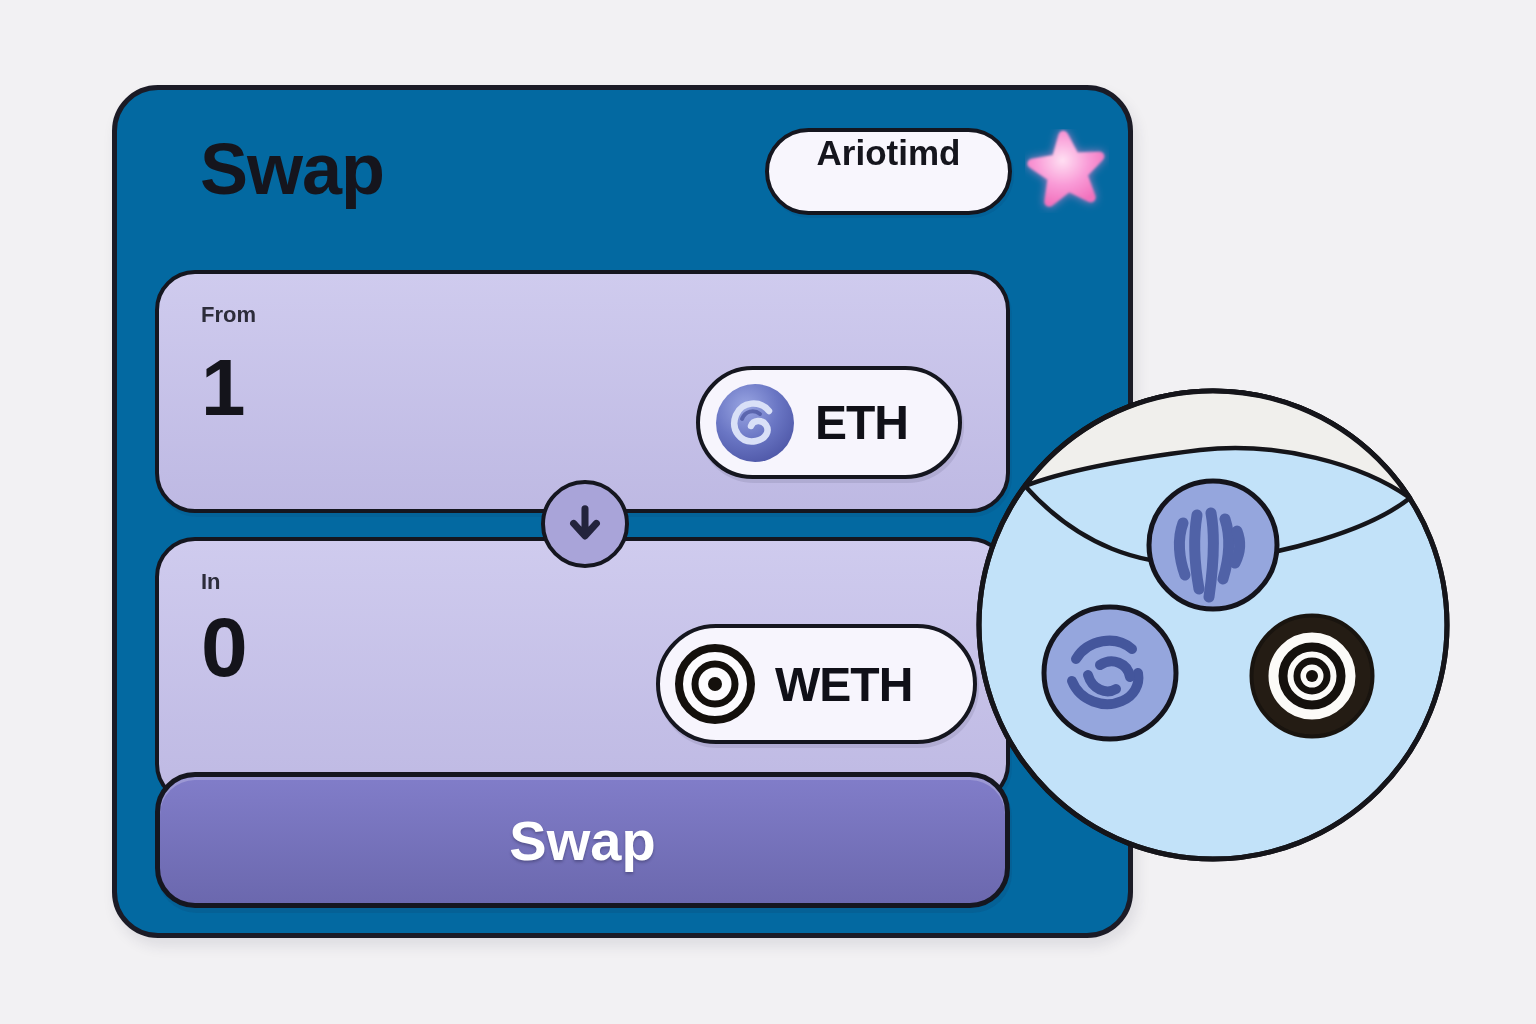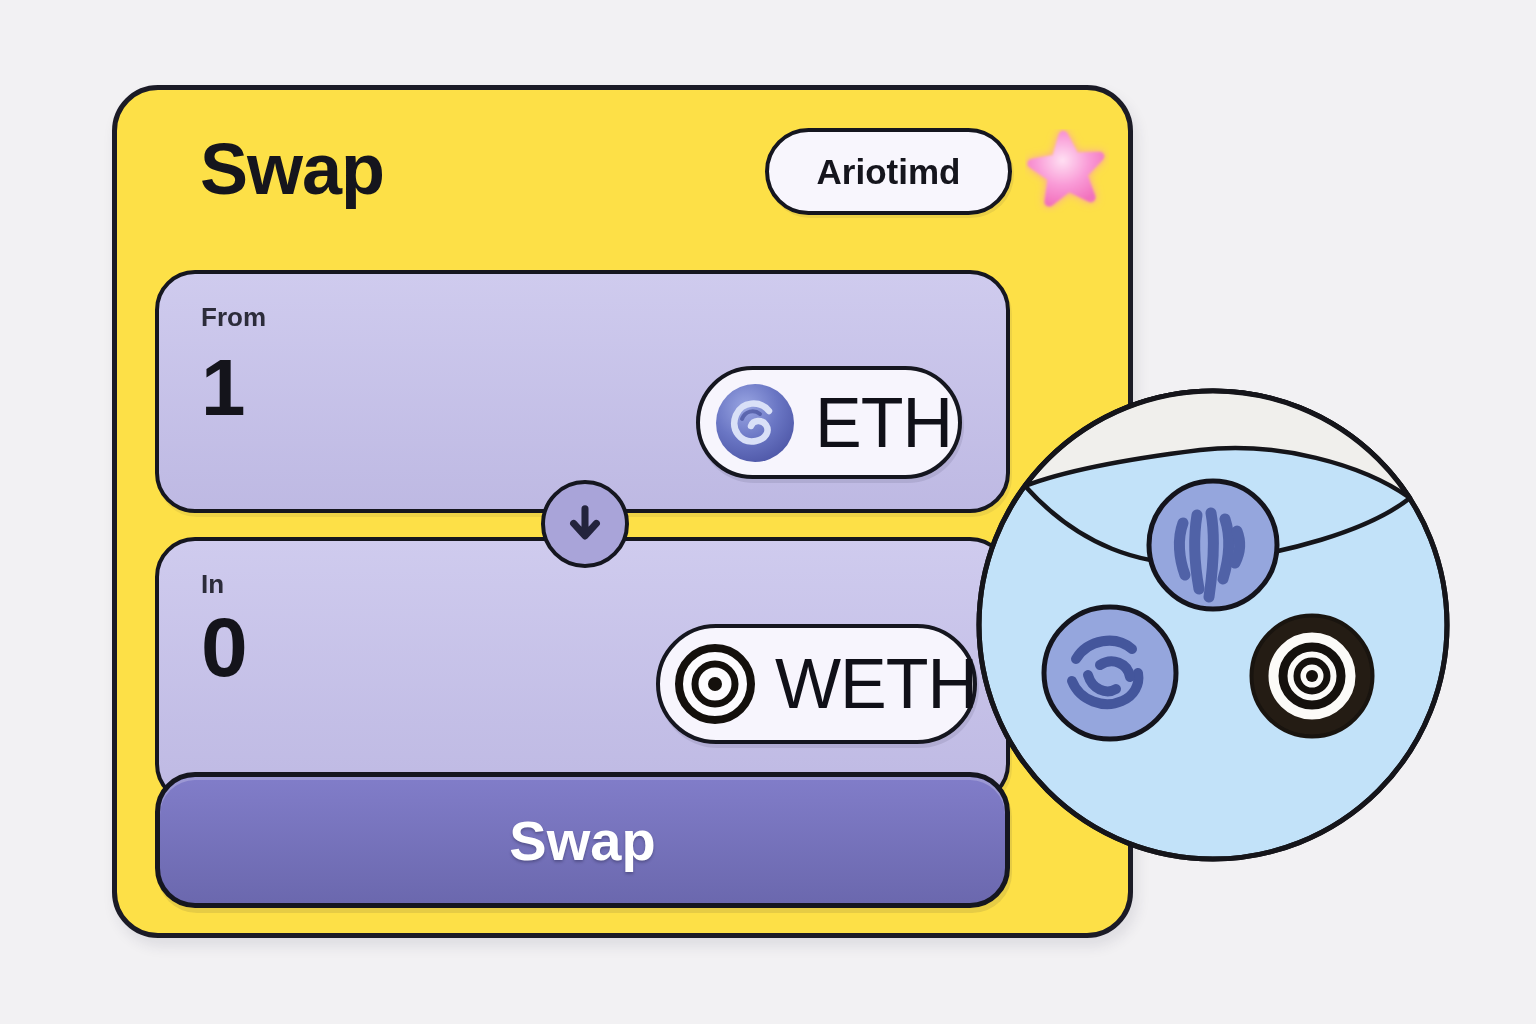--- a/index.html
+++ b/index.html
@@ -8,73 +8,73 @@
     background:#f2f1f3;
     font-family:"Liberation Sans", sans-serif;
     -webkit-font-smoothing:antialiased;
   }
   .canvas{position:relative;width:1536px;height:1024px;}
 
   
   .card{
     position:absolute;left:112px;top:85px;width:1021px;height:853px;
     box-sizing:border-box;
-    background:#fde047;
+    background:#0369a1;
     border:5px solid #1b1b26;
     border-radius:46px;
     box-shadow:4px 8px 14px rgba(40,40,70,.10);
   }
   .card-title{
     position:absolute;left:83px;top:38px;margin:0;
     font-size:72px;font-weight:800;letter-spacing:-1px;color:#15151d;
   }
   .network-pill{
     position:absolute;left:648px;top:38px;width:247px;height:87px;
     box-sizing:border-box;
-    display:flex;align-items:center;justify-content:center;
+    display:flex;justify-content:center;
     background:#f8f6fd;border:4px solid #15161f;border-radius:48px;
     font-family:"Liberation Sans", sans-serif;
     font-size:35px;font-weight:700;color:#15151d;
     cursor:pointer;box-shadow:2px 3px 0 rgba(30,30,60,.08);
   }
   .star{position:absolute;left:908px;top:39px;width:84px;height:84px;}
 
   
   .field{
     position:absolute;left:38px;width:855px;box-sizing:border-box;
     background:linear-gradient(180deg,#cfcbee 0%,#beb9e3 100%);
     border:4.5px solid #15161f;border-radius:40px;
     box-shadow:2px 4px 0 rgba(30,30,60,.07);
   }
   .field-from{top:180px;height:243px;}
   .field-to{top:447px;height:267px;}
   .field-label{
     position:absolute;left:42px;top:28px;
-    font-size:26px;font-weight:700;color:#2c2c3a;
+    font-size:22px;font-weight:700;color:#2c2c3a;
   }
   .field-value{
     position:absolute;left:42px;
     font-weight:700;color:#14141b;line-height:1;cursor:text;
   }
   .field-from .field-value{top:74px;font-size:80px;}
   .field-to .field-value{top:64px;font-size:84px;}
 
   .token-pill{
     position:absolute;box-sizing:border-box;
     display:flex;align-items:center;gap:18px;
     background:#f7f5fd;border:4.5px solid #15161f;border-radius:70px;
     cursor:pointer;padding:0 0 0 13px;
     box-shadow:2px 4px 0 rgba(30,30,60,.10);
   }
   .field-from .token-pill{left:537px;top:92px;width:266px;height:113px;}
   .field-to .token-pill{left:497px;top:83px;width:321px;height:120px;text-align:right;}
   .token-icon{width:84px;height:84px;flex:0 0 auto;}
   .token-symbol{
     font-family:"Liberation Sans", sans-serif;
-    font-size:70px;font-weight:400;color:#101018;letter-spacing:-1px;
+    font-size:48px;font-weight:700;color:#101018;letter-spacing:-1px;
   }
 
   
   .arrow-btn{
     position:absolute;left:424px;top:390px;width:88px;height:88px;
     box-sizing:border-box;border-radius:50%;
     background:#a9a4d9;border:4.5px solid #15161f;
     display:flex;align-items:center;justify-content:center;
     cursor:pointer;z-index:5;padding:0;
   }

